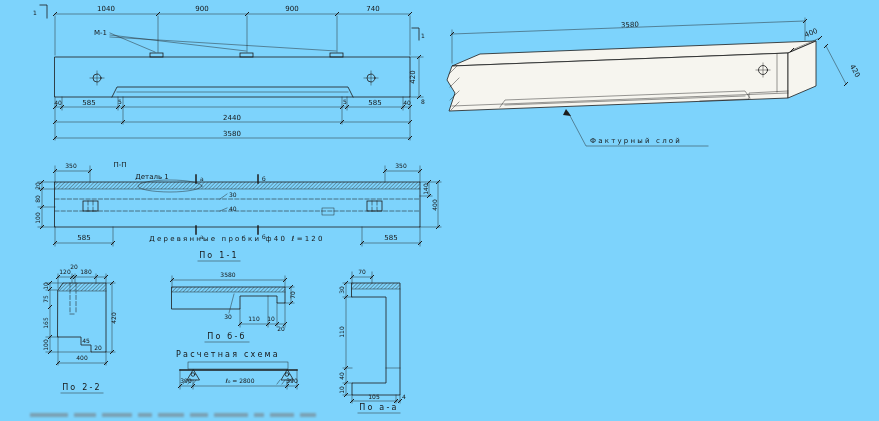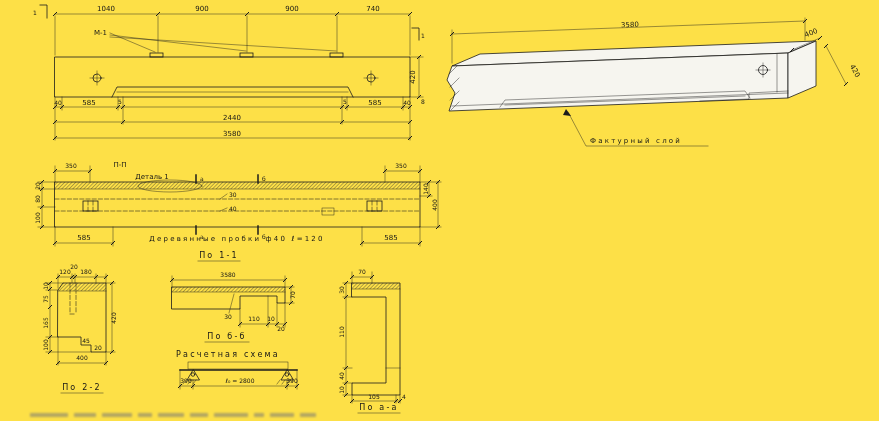--- a/index.html
+++ b/index.html
@@ -1,17 +1,17 @@
 <!DOCTYPE html>
 <html><head>
 <meta charset="utf-8">
 <style>
   html,body{margin:0;padding:0;}
   body{background:#d8d8d3;}
-  .sheet{width:879px;height:421px;background:#fde047;position:relative;overflow:hidden;}
+  .sheet{width:879px;height:421px;background:#7dd3fc;position:relative;overflow:hidden;}
   svg{display:block;}
   .ln{stroke:#1c1c1c;stroke-width:.8;fill:none;stroke-linecap:square;}
   .thin{stroke-width:.45;}
   .thick{stroke-width:1.5;}
   .dash{stroke-dasharray:4 2.2;stroke-width:.55;}
   .tick{stroke:#1c1c1c;stroke-width:1;fill:none;}
   .face{fill:#f6f5ef;stroke:#1c1c1c;stroke-width:.8;}
   text{font-family:"DejaVu Sans",sans-serif;fill:#161616;font-size:7px;}
   .t6{font-size:6px;}
   .t8{font-size:8px;}

